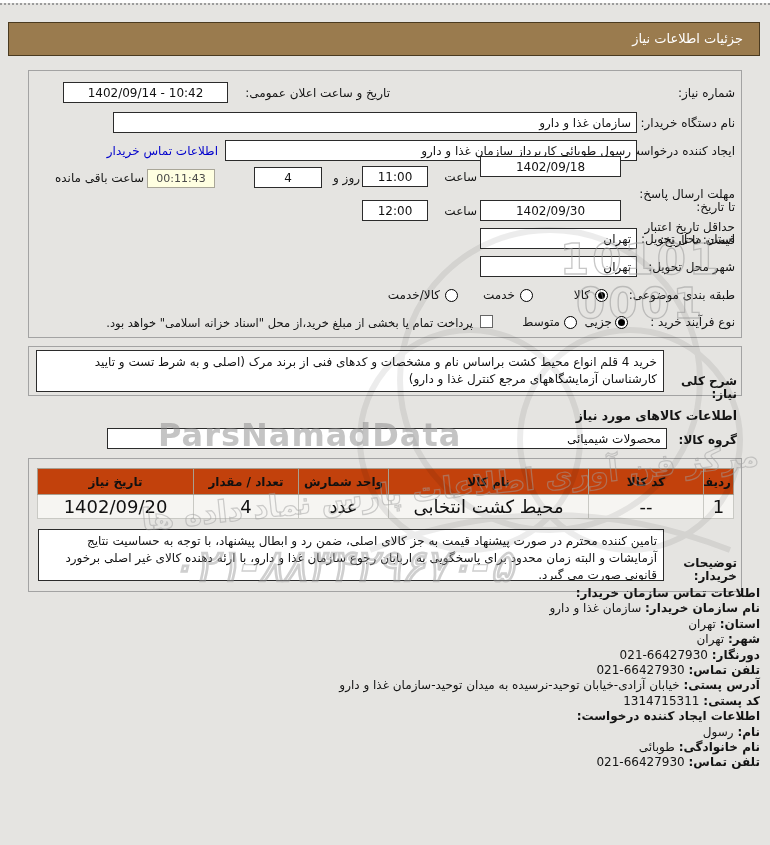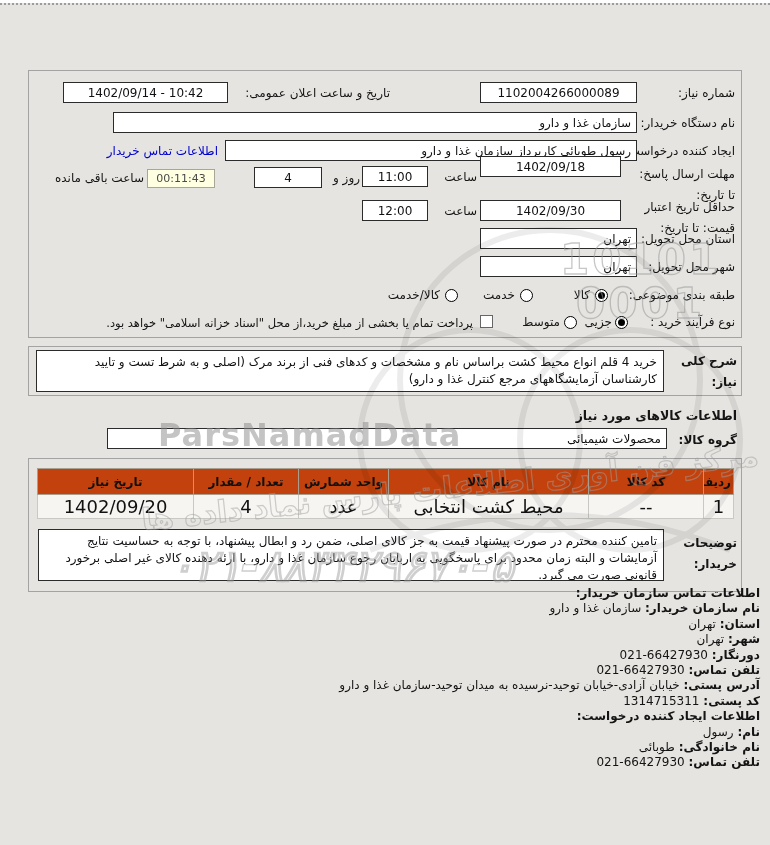--- a/index.html
+++ b/index.html
@@ -14,21 +14,21 @@
   .banner{
     position:absolute;left:8px;top:22px;width:752px;height:34px;box-sizing:border-box;
     background:#9a7b4e;border:1px solid #4a3a20;color:#fff;
     font-size:13px;line-height:32px;padding-right:16px;text-align:right;
   }
   .gb{position:absolute;border:1px solid #a3a3a3;box-sizing:border-box;}
   #gb1{left:28px;top:70px;width:714px;height:268px;}
   #gb2{left:28px;top:346px;width:714px;height:50px;}
   #gb3{left:28px;top:458px;width:714px;height:134px;}
   .lbl{position:absolute;white-space:nowrap;color:#151515;}
-  .lbl.wrap{white-space:normal;text-align:right;line-height:21px;}
+  .lbl.wrap{white-space:normal;text-align:right;line-height:13px;margin-top:24px;}
   .bold{font-weight:bold;}
   .inp{
     position:absolute;height:21px;box-sizing:border-box;background:#fff;
     border:1px solid #2b2b2b;display:flex;align-items:center;overflow:hidden;
     font-size:12px;
   }
   .inp.center{justify-content:center;}
   .inp.rightpad{padding:0 5px;justify-content:flex-start;}
   .countdown{
     position:absolute;left:147px;top:169px;width:68px;height:19px;box-sizing:border-box;
@@ -66,25 +66,25 @@
   #wm-logo{left:330px;top:180px;opacity:.07;}
 </style>
 </head>
 <body>
 
 <div id="canvas">
 
   <div class="top-strip"></div>
   <div class="dotted"></div>
 
+  <div class="banner">جزئیات اطلاعات نیاز</div>
 
   <div class="gb" id="gb1"></div>
 
   <div class="lbl" style="right:35px;top:86px;">شماره نیاز:</div>
-  <div class="inp center" style="left:480px;top:82px;width:157px;">1102004266000089</div>
 
   <div class="lbl" style="right:380px;top:86px;">تاریخ و ساعت اعلان عمومی:</div>
   <div class="inp center" style="left:63px;top:82px;width:165px;direction:ltr;">1402/09/14 - 10:42</div>
 
   <div class="lbl" style="right:35px;top:116px;">نام دستگاه خریدار:</div>
   <div class="inp rightpad" style="left:113px;top:112px;width:524px;">سازمان غذا و دارو</div>
 
   <div class="lbl" style="right:35px;top:144px;">ایجاد کننده درخواست:</div>
   <div class="inp rightpad" style="left:225px;top:140px;width:412px;">رسول طوبائی کارپرداز سازمان غذا و دارو</div>
   <div class="link" style="right:552px;top:144px;">اطلاعات تماس خریدار</div>

